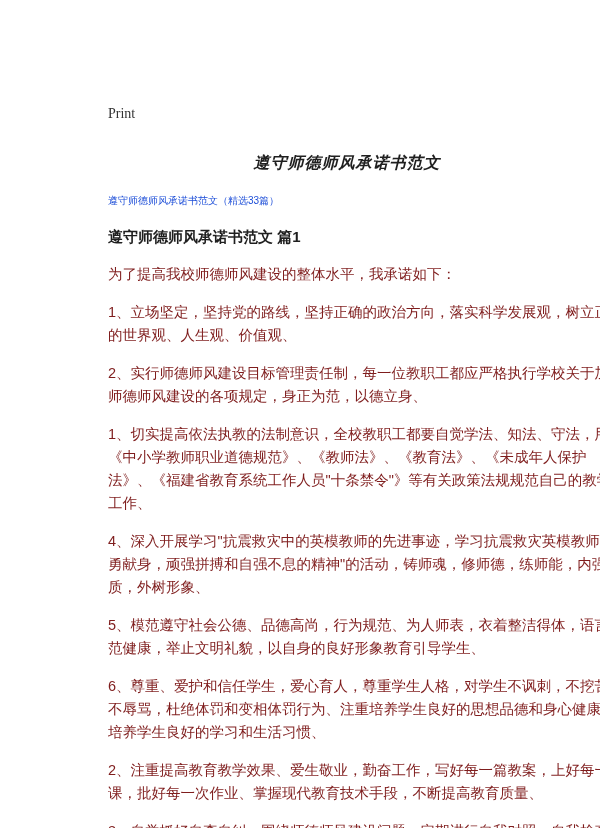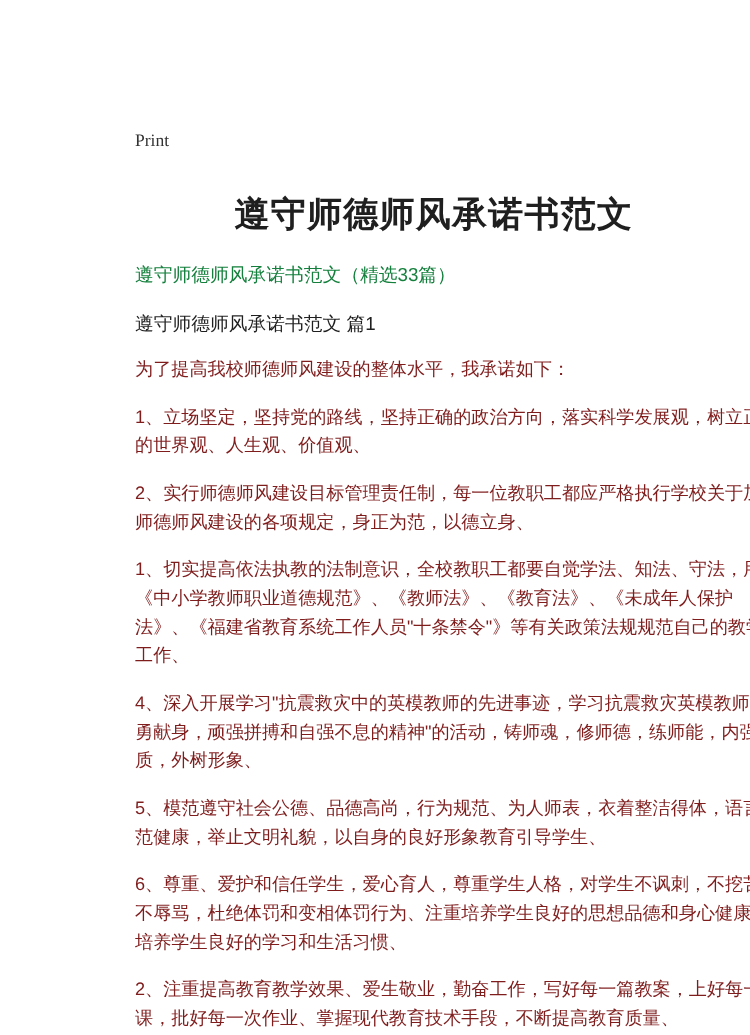--- a/index.html
+++ b/index.html
@@ -20,34 +20,35 @@
   .print-link {
     font-family: "Liberation Serif", "DejaVu Serif", serif;
     font-size: 14px;
     color: #333333;
     margin-bottom: 16px;
     display: inline-block;
     cursor: pointer;
   }
   .title {
     text-align: center;
-    font-size: 28px;
+    font-size: 16px;
     font-weight: bold;
     color: #1f1f1f;
     letter-spacing: 1px;
     margin-bottom: 20px;
+    font-style: italic;
   }
   .subtitle {
-    font-size: 15px;
-    color: #15803d;
+    font-size: 10px;
+    color: #1d4ed8;
     margin-bottom: 20px;
   }
   .section-heading {
     font-size: 15px;
-    font-weight: normal;
+    font-weight: bold;
     color: #1f1f1f;
     margin-bottom: 16px;
   }
   .body-para {
     font-size: 14.5px;
     line-height: 23px;
     color: #7f1d1d;
     margin-bottom: 13px;
     width: 516px;
   }

